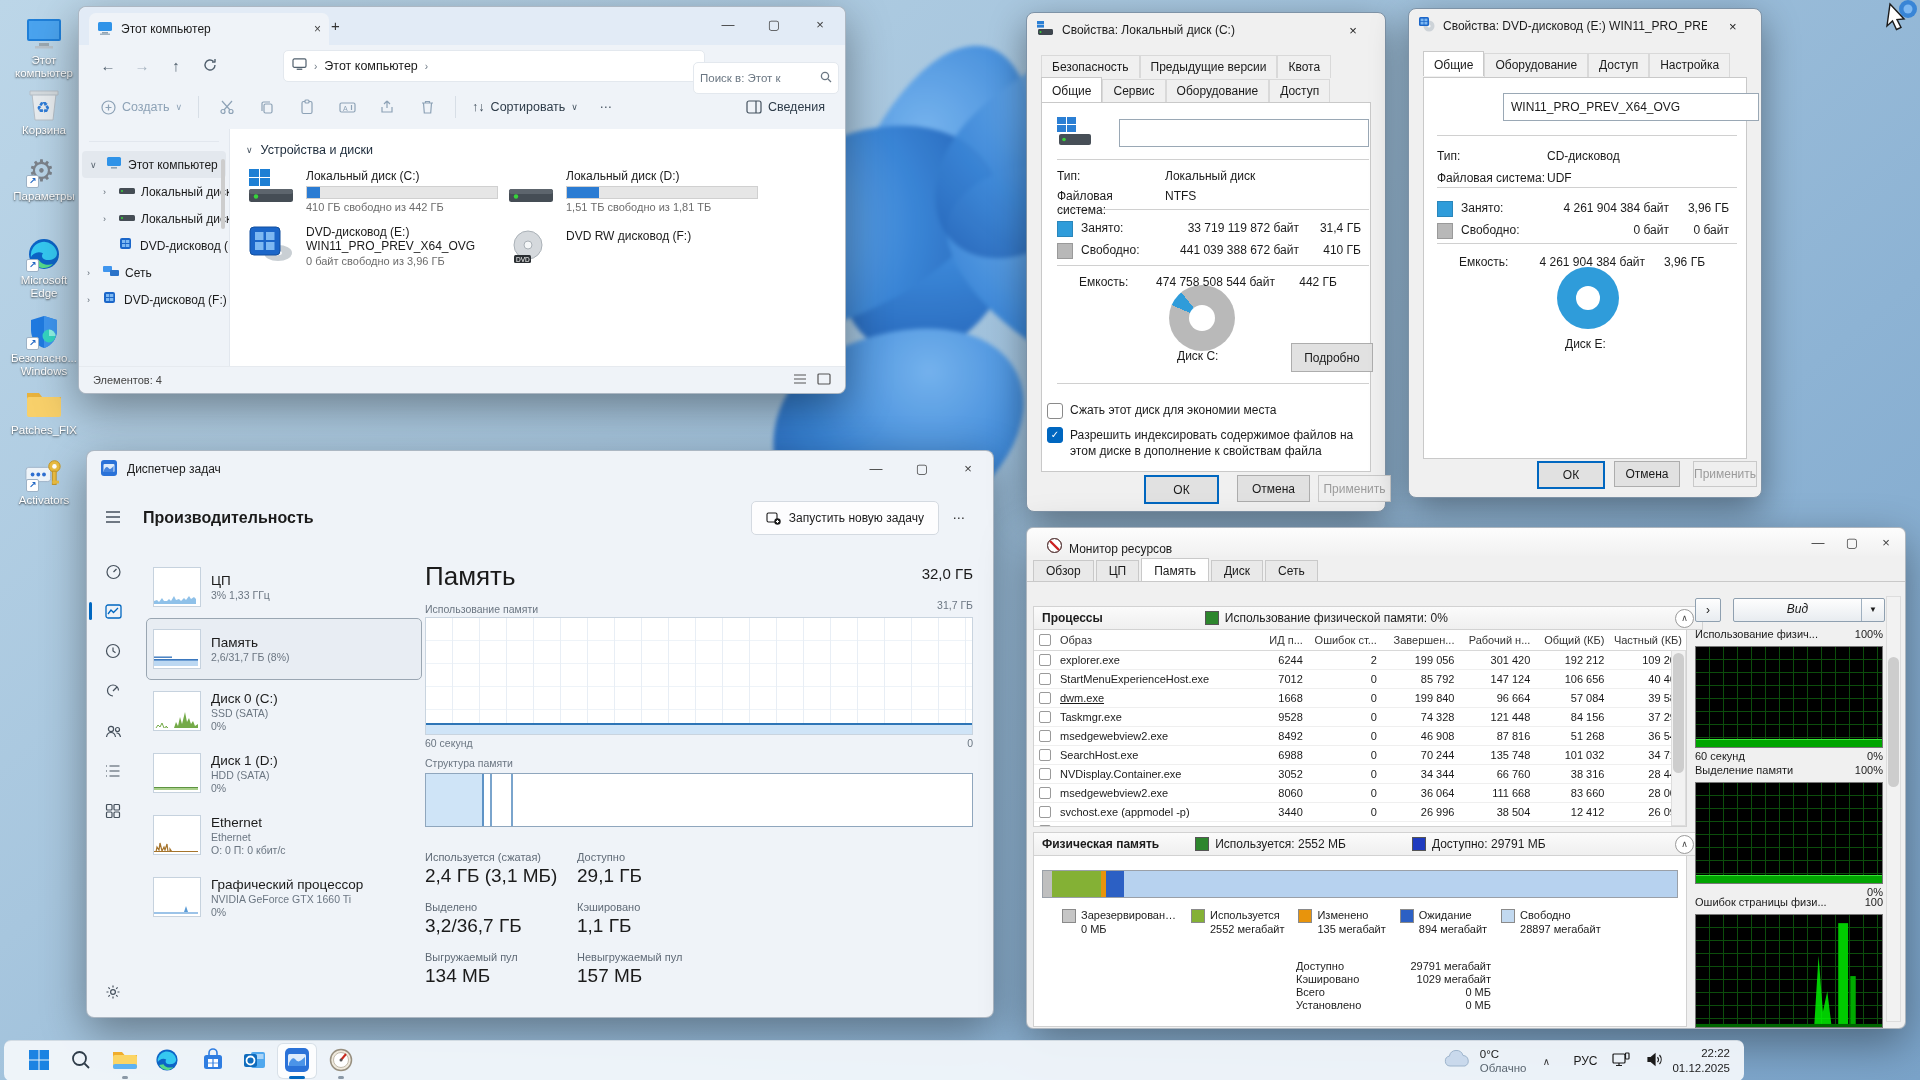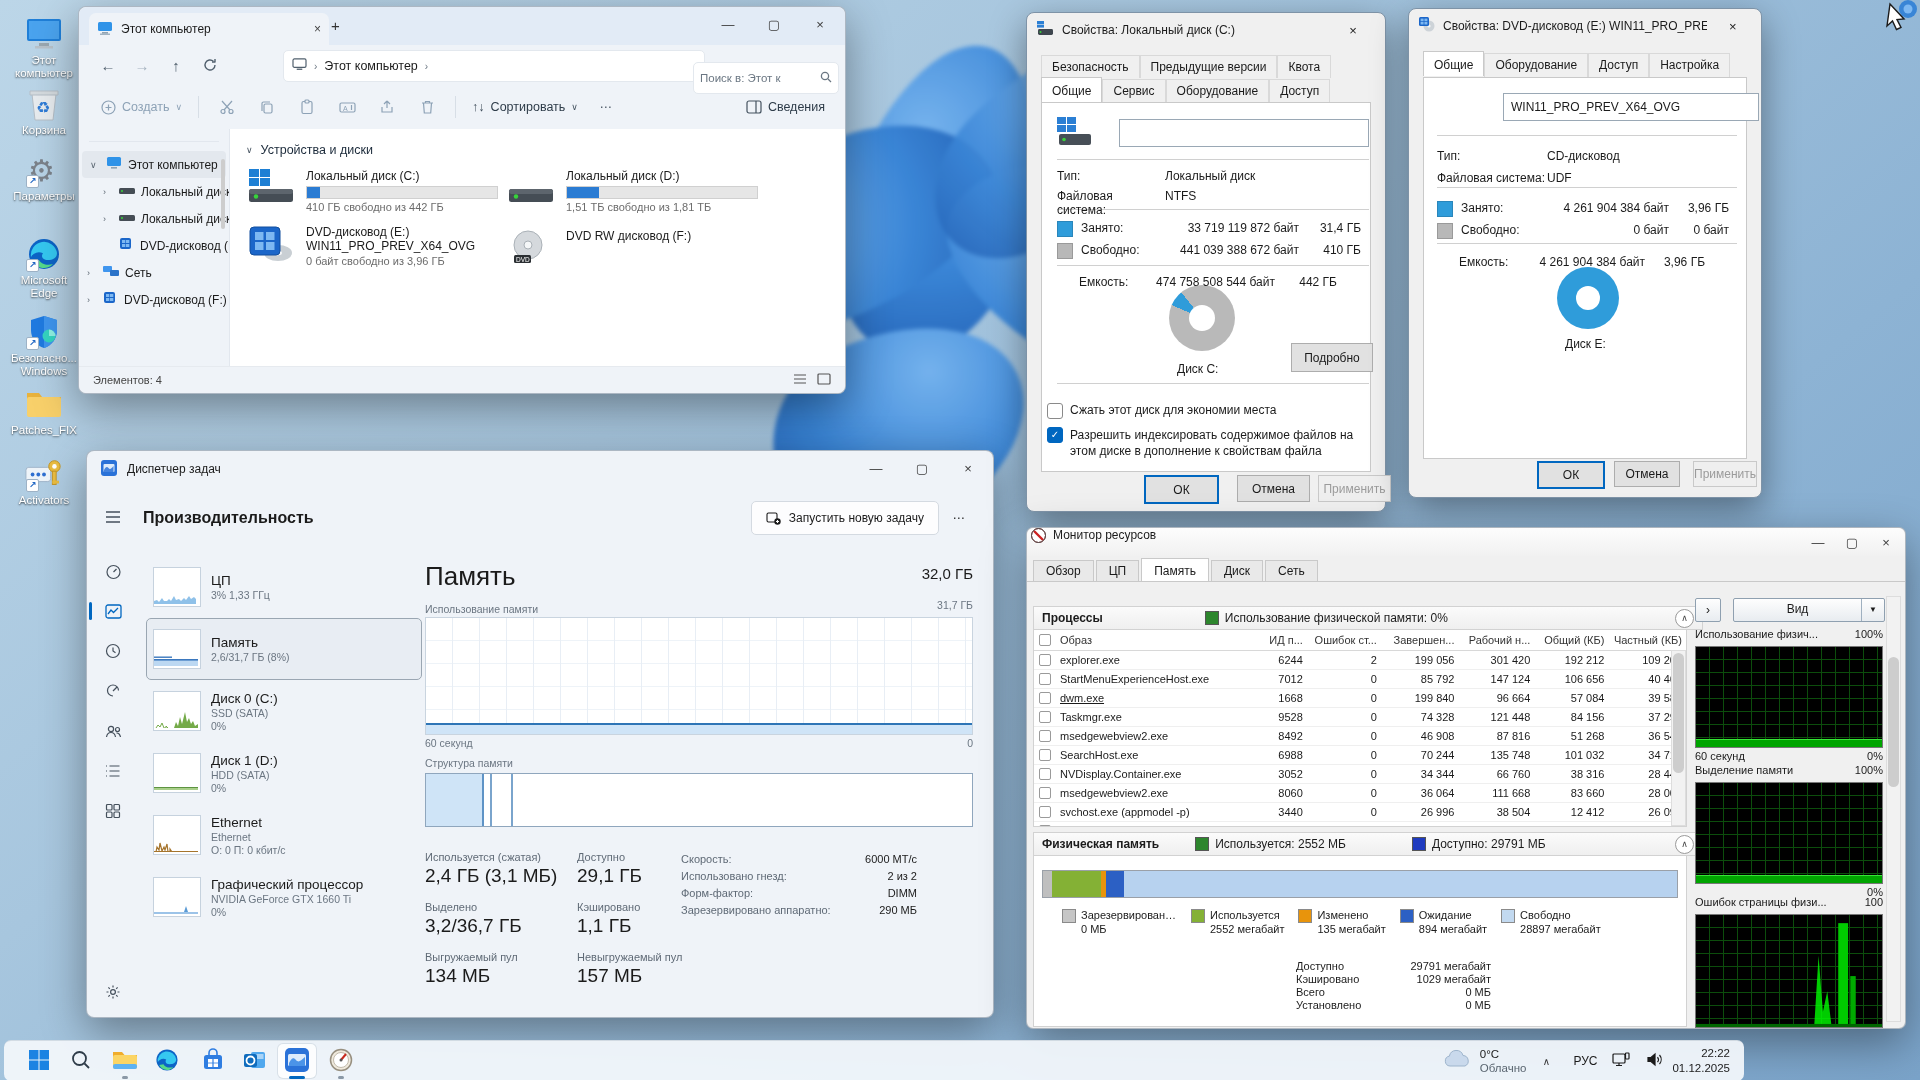--- a/index.html
+++ b/index.html
@@ -93,21 +93,21 @@
   .tab.on{background:#fff;position:relative;top:-2px;padding-top:6px;border-color:#c9c9c9;}
   .sheet{position:absolute;left:14px;right:14px;background:#fff;border:1px solid #c9c9c9;}
   .prow{position:absolute;display:flex;font-size:12px;}
   .sw{width:14px;height:14px;border:1px solid #888;margin-right:8px;flex:none;}
   .donut{position:absolute;border-radius:50%;}
   .donut::after{content:"";position:absolute;inset:30%;background:#fff;border-radius:50%;}
   .chk{width:14px;height:14px;border:1px solid #8a8a8a;background:#fff;border-radius:3px;flex:none;margin-right:7px;}
   .chk.on{background:#0067c0;border-color:#0067c0;color:#fff;font-size:10px;line-height:14px;text-align:center;}
   
   #resmon{left:1026px;top:527px;width:878px;height:500px;background:#f0f0f0;border-radius:7px;}
-  .rm-title{height:28px;display:flex;align-items:flex-start;gap:7px;padding:0 4px;font-size:12px;background:linear-gradient(#fdfdfd,#f1f1f1);border-radius:7px 7px 0 0;}
+  .rm-title{height:28px;display:flex;align-items:flex-end;gap:7px;padding:0 20px;font-size:12px;background:linear-gradient(#fdfdfd,#f1f1f1);border-radius:7px 7px 0 0;}
   .rm-menu{height:21px;display:flex;gap:18px;padding-left:10px;align-items:center;font-size:12px;background:#f7f7f7;border-bottom:1px solid #e3e3e3;}
   .rm-tabs{height:25px;display:flex;padding-left:6px;align-items:flex-end;border-bottom:1px solid #c9c9c9;background:#f0f0f0;}
   .rm-tab{padding:3px 12px;border:1px solid #c9c9c9;border-bottom:none;margin-right:2px;background:#e9e9e9;font-size:12px;}
   .rm-tab.on{background:#fff;padding-top:5px;}
   .sec-hdr{position:absolute;height:22px;background:linear-gradient(#fbfbfb,#efefef);border:1px solid #d2d2d2;display:flex;align-items:center;
            padding:0 8px;gap:6px;font-size:12px;font-weight:bold;}
   .sec-hdr .norm{font-weight:normal;}
   .sqico{width:12px;height:12px;border:1px solid #555;flex:none;}
   .circ{margin-left:auto;width:17px;height:17px;border:1px solid #9a9a9a;border-radius:50%;background:#fff;display:flex;align-items:center;justify-content:center;font-size:9px;color:#444;font-weight:normal;}
   .ptable{position:absolute;background:#fff;border:1px solid #d2d2d2;font-size:11px;overflow:hidden;}
@@ -669,38 +669,20 @@
         </div>
         <div class="stat">
           <div class="l">Выгружаемый пул</div>
           <div class="v">134 МБ</div>
         </div>
         <div class="stat">
           <div class="l">Невыгружаемый пул</div>
           <div class="v">157 МБ</div>
         </div>
       </div>
-    <div id="tm-details" style="position:absolute;left:258px;top:306px;">
-        <div class="det">
-          <span>Скорость:</span>
-          <b>6000 МТ/с</b>
-        </div>
-        <div class="det">
-          <span>Использовано гнезд:</span>
-          <b>2 из 2</b>
-        </div>
-        <div class="det">
-          <span>Форм-фактор:</span>
-          <b>DIMM</b>
-        </div>
-        <div class="det">
-          <span>Зарезервировано аппаратно:</span>
-          <b>290 МБ</b>
-        </div>
-      </div>
   </div>
 </div>
 
 <div class="dlg" id="props-c" style="left:1026px;top:12px;width:358px;height:498px;">
   <div class="dlg-title">
     <span><svg width="17" height="15" viewBox="0 0 17 15">
           <rect x="0" y="0" width="7" height="3" fill="#2b7fd4"></rect>
           <rect x="0" y="3.6" width="7" height="3" fill="#2b7fd4"></rect>
           <rect x="1" y="8" width="15" height="6" rx="1.4" fill="#3e464e"></rect>
           <circle cx="3.5" cy="11" r="1" fill="#37d43a"></circle>
@@ -731,21 +713,21 @@
       </svg>
     </div>
   <div style="position:absolute;left:92px;top:106px;width:248px;height:26px;background:#fff;border:1px solid #9aa8b5;"></div>
   <div class="hr" style="left:30px;top:146px;width:312px;"></div>
   <div id="c-rows"></div>
   <div class="hr" style="left:30px;top:196px;width:312px;"></div>
   <div id="c-usage"></div>
   <div class="hr" style="left:30px;top:252px;width:312px;"></div>
   <div id="c-cap"></div>
   <div class="donut" style="left:142px;top:272px;width:66px;height:66px;background:conic-gradient(#b9b9b9 0 293deg,#2f9cda 293deg 321deg,#b9b9b9 321deg 360deg);"></div>
-  <div class="prow" style="left:150px;top:349px;">Диск C:</div>
+  <div class="prow" style="left:150px;top:336px;">Диск C:</div>
   <div class="btn" style="position:absolute;left:264px;top:330px;width:80px;height:27px;">Подробно</div>
   <div class="hr" style="left:30px;top:370px;width:312px;"></div>
   <div class="prow" style="left:20px;top:390px;align-items:flex-start;">
     <span class="chk"></span>
     <span style="width:300px;">Сжать этот диск для экономии места</span>
   </div>
   <div class="prow" style="left:20px;top:414px;align-items:flex-start;">
     <span class="chk on">✓</span>
     <span style="width:305px;line-height:1.35;">Разрешить индексировать содержимое файлов на этом диске в дополнение к свойствам файла</span>
   </div>
@@ -1054,21 +1036,21 @@
         <div style="display: flex; width: 195px; margin-bottom: 1px;">
           <div style="width: 92px;">Установлено</div>
           <div style="flex: 1 1 0%; text-align: right; white-space: nowrap;">0 МБ</div>
         </div>
       </div>
   </div>
 
   <div style="position:absolute;left:664px;top:68px;right:6px;bottom:6px;">
     <div style="position:absolute;left:4px;top:2px;width:24px;height:22px;border:1px solid #8fa0b0;border-radius:2px;background:linear-gradient(#fefefe,#e8ecf0);display:flex;align-items:center;justify-content:center;">›</div>
     <div class="viewbtn" style="left:42px;top:2px;width:150px;">
-      <span style="flex:1;text-align:center;line-height:21px;">Вид</span>
+      <span style="flex:1;text-align:center;line-height:21px;font-style:italic;">Вид</span>
       <span style="width:22px;border-left:1px solid #9fb0c0;text-align:center;line-height:21px;font-size:8px;">▼</span>
     </div>
     <div id="rm-graphs">
         <div class="gt" style="left: 4px; right: 16px; top: 32px;">
           <div>Использование физич...</div>
           <div>100%</div>
         </div>
         <div class="graphbox" style="left: 4px; right: 16px; top: 50px; height: 100px;">
           <div class="ggreen"></div>
         </div>

